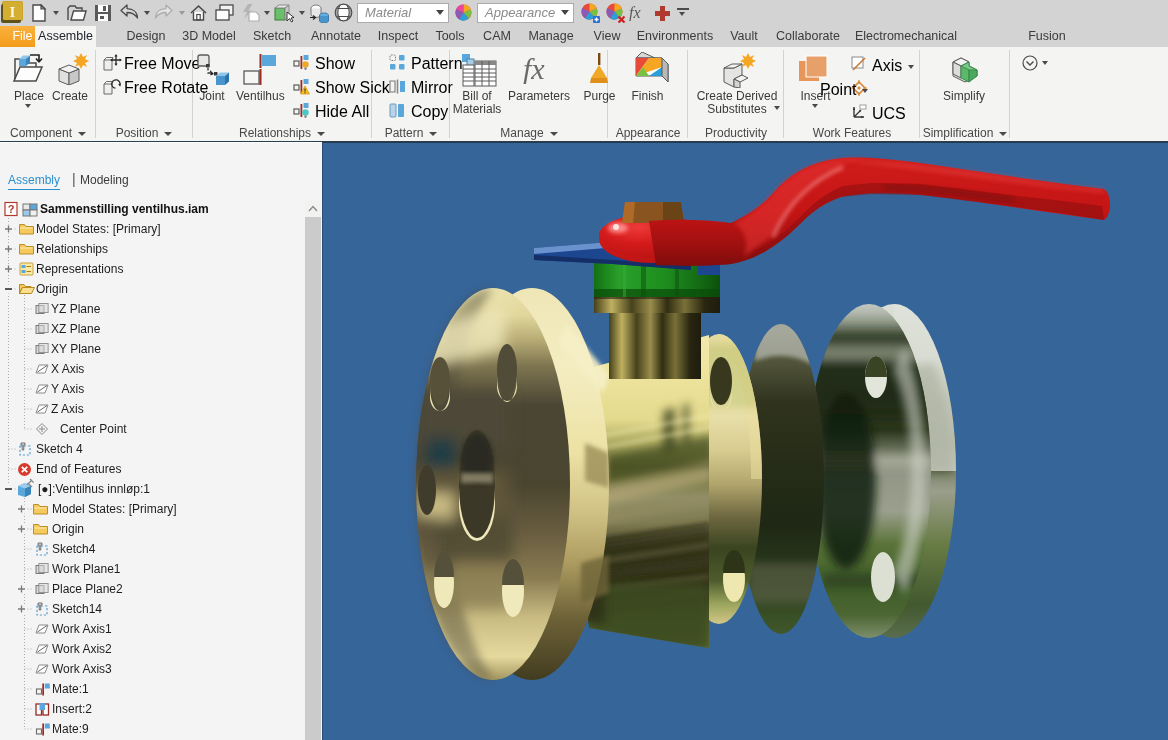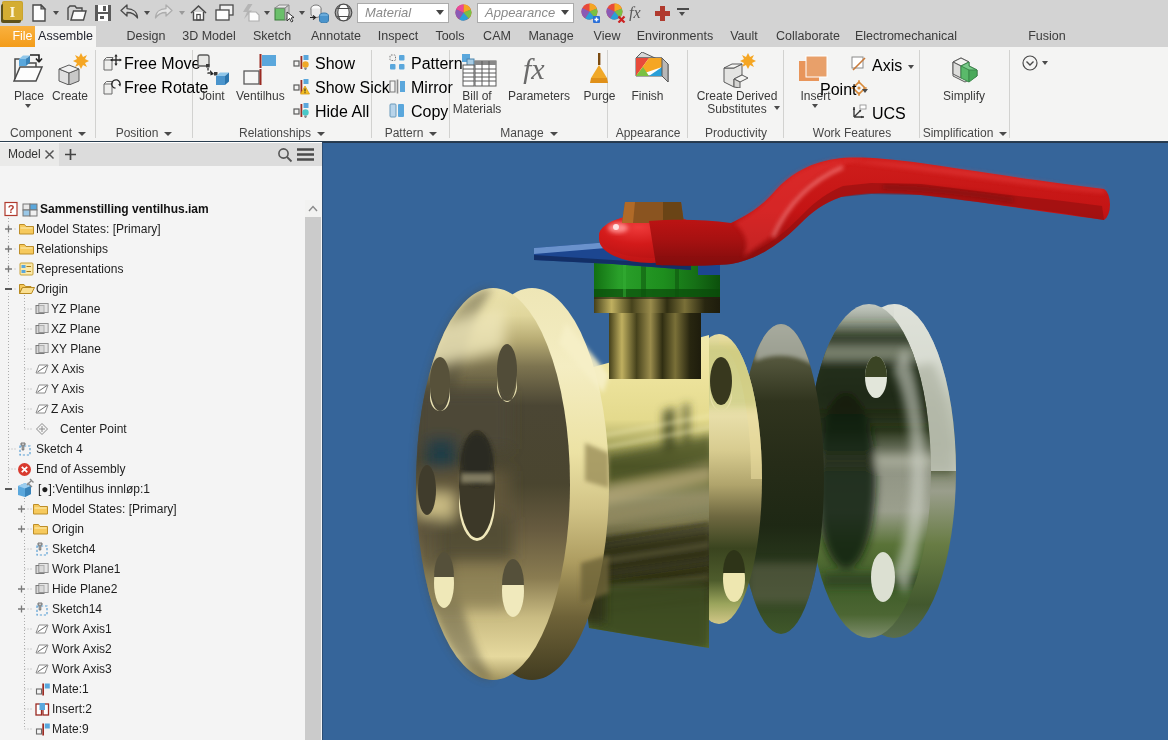--- a/index.html
+++ b/index.html
@@ -356,35 +356,24 @@
   <div class="bigbtn" style="left:938px;top:43px;width:52px">Simplify</div>
 
   <svg style="position:absolute;left:1022px;top:8px" width="16" height="16" viewBox="0 0 16 16">
       <circle cx="8" cy="8" r="7" fill="none" stroke="#4a4a4a" stroke-width="1.2"></circle>
       <path d="M4.5 6.5 L8 10 L11.5 6.5" fill="none" stroke="#4a4a4a" stroke-width="1.4"></path>
     </svg>
   <div class="tcaret" style="left:1042px;top:14px;position:absolute"></div>
   <div class="rline"></div>
 </div>
 <div id="browser">
-  <div id="bheader">
-    <div class="mtab">Model</div>
-    <svg style="position:absolute;left:44px;top:6px" width="11" height="11" viewBox="0 0 11 11">
-        <path d="M1.5 1.5 L9.5 9.5 M9.5 1.5 L1.5 9.5" stroke="#555" stroke-width="1.5"></path>
-      </svg>
-    <svg style="position:absolute;left:64px;top:5px" width="13" height="13" viewBox="0 0 13 13">
-        <path d="M6.5 1 L6.5 12 M1 6.5 L12 6.5" stroke="#444" stroke-width="1.7"></path>
-      </svg>
-    <svg style="position:absolute;left:277px;top:4px" width="16" height="16" viewBox="0 0 16 16">
-        <circle cx="6.5" cy="6.5" r="4.6" fill="none" stroke="#555" stroke-width="1.6"></circle>
-        <path d="M10 10 L14.5 14.5" stroke="#555" stroke-width="1.8"></path>
-      </svg>
-    <svg style="position:absolute;left:297px;top:5px" width="17" height="13" viewBox="0 0 17 13">
-        <path d="M0 1.5 L17 1.5 M0 6.5 L17 6.5 M0 11.5 L17 11.5" stroke="#4a4a4a" stroke-width="2.4"></path>
-      </svg>
+  <div id="btabs">
+    <span style="position:absolute;left:8px;top:7px;color:#2a8fd0;border-bottom:1px solid #2a8fd0;padding-bottom:2px">Assembly</span>
+    <span style="position:absolute;left:72px;top:5px;color:#555;font-size:14px">|</span>
+    <span style="position:absolute;left:80px;top:7px;color:#3a3a3a">Modeling</span>
   </div>
   <div id="btree">
   <svg style="position:absolute;left:0;top:0" width="305" height="597" viewBox="0 0 305 597">
     <defs>
       <g id="fold">
             <path d="M0.5 12 L0.5 2.5 L5.5 2.5 L7 4.5 L14.5 4.5 L14.5 12 Z" fill="#f6c95c" stroke="#bd8e28" stroke-width="1"></path>
             <path d="M1.5 6 L13.5 6" stroke="#fbe094" stroke-width="1.6"></path>
           </g>
       <g id="foldo">
             <path d="M0.5 11.5 L0.5 2.5 L5 2.5 L6.5 4.5 L12 4.5 L12 6 L3 6 Z" fill="#f5c85a" stroke="#b88a20" stroke-width="1"></path>
@@ -514,27 +503,27 @@
   <div class="trow" style="top:116px;left:36px">Representations</div>
   <div class="trow" style="top:136px;left:36px">Origin</div>
   <div class="trow" style="top:156px;left:51px">YZ Plane</div>
   <div class="trow" style="top:176px;left:51px">XZ Plane</div>
   <div class="trow" style="top:196px;left:51px">XY Plane</div>
   <div class="trow" style="top:216px;left:51px">X Axis</div>
   <div class="trow" style="top:236px;left:51px">Y Axis</div>
   <div class="trow" style="top:256px;left:51px">Z Axis</div>
   <div class="trow" style="top:276px;left:60px">Center Point</div>
   <div class="trow" style="top:296px;left:36px">Sketch 4</div>
-  <div class="trow" style="top:316px;left:36px">End of Assembly</div>
+  <div class="trow" style="top:316px;left:36px">End of Features</div>
   <div class="trow" style="top:336px;left:38px">[●]:Ventilhus innløp:1</div>
   <div class="trow" style="top:356px;left:52px">Model States: [Primary]</div>
   <div class="trow" style="top:376px;left:52px">Origin</div>
   <div class="trow" style="top:396px;left:52px">Sketch4</div>
   <div class="trow" style="top:416px;left:52px">Work Plane1</div>
-  <div class="trow" style="top:436px;left:52px">Hide Plane2</div>
+  <div class="trow" style="top:436px;left:52px">Place Plane2</div>
   <div class="trow" style="top:456px;left:52px">Sketch14</div>
   <div class="trow" style="top:476px;left:52px">Work Axis1</div>
   <div class="trow" style="top:496px;left:52px">Work Axis2</div>
   <div class="trow" style="top:516px;left:52px">Work Axis3</div>
   <div class="trow" style="top:536px;left:52px">Mate:1</div>
   <div class="trow" style="top:556px;left:52px">Insert:2</div>
   <div class="trow" style="top:576px;left:52px">Mate:9</div>
   </div>
   <div id="bscroll">
     <div style="position:absolute;left:0;top:0;width:16px;height:17px;background:#f2f2f1"></div>

